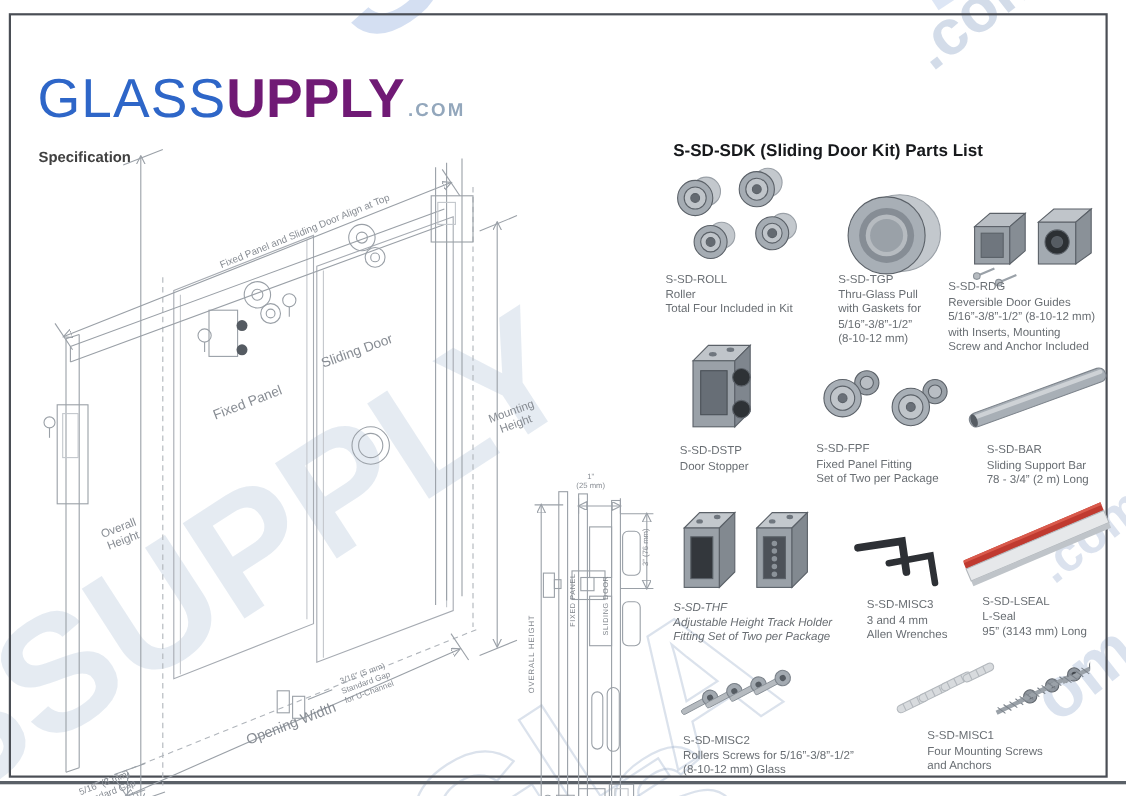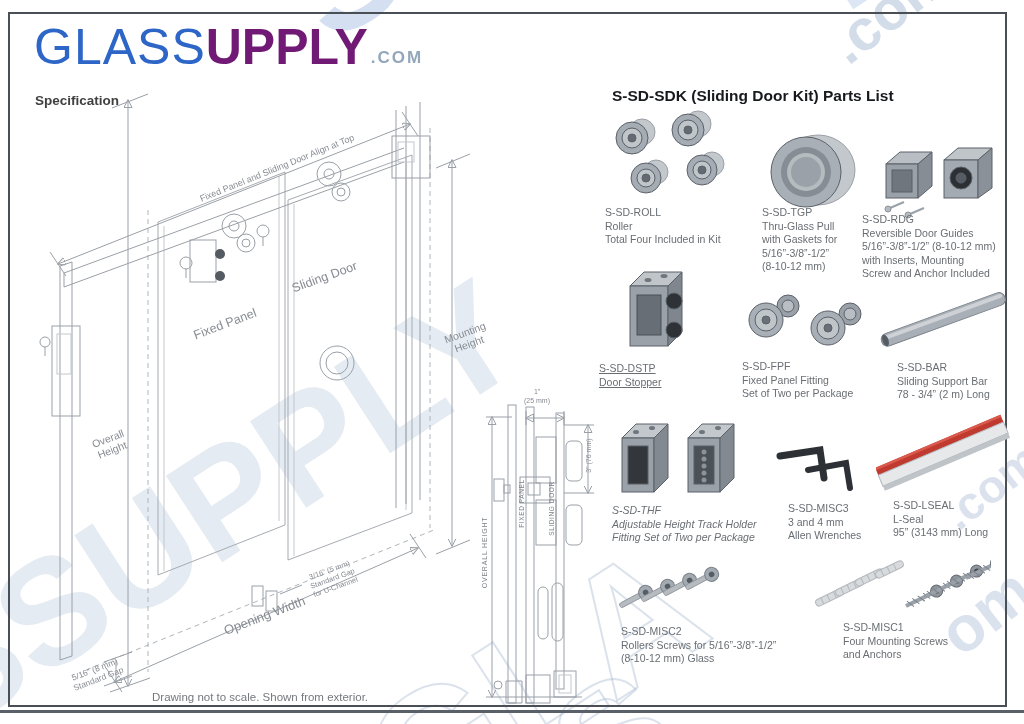--- a/index.html
+++ b/index.html
@@ -11,21 +11,21 @@
   .wm { position:absolute; z-index:0; font-weight:800; white-space:nowrap;
         transform-origin:left top; pointer-events:none; }
   .wm-outline { color:transparent; -webkit-text-stroke:2px rgba(165,182,208,0.40); }
 
   
   .frame { position:absolute; left:8px; top:12px; width:999px; height:695px;
            border:2px solid #4a4e55; z-index:1; }
   .bottom-rule { position:absolute; left:0; top:710px; width:1024px; height:3px;
            background:#5a6067; z-index:2; }
 
-  .layer { position:absolute; inset:0; z-index:2; }
+  .layer { position:absolute; inset:0; z-index:2;margin-top:42px; }
 
   
   .logo { position:absolute; left:34px; top:22px; display:flex; align-items:flex-end; }
   .logo-light { font-size:50px; font-weight:300; color:#2e66c8; letter-spacing:1px; line-height:1; }
   .logo-bold  { font-size:50px; font-weight:800; color:#701a75; line-height:1; }
   .logo-com   { font-size:17px; font-weight:700; color:#93a7bc; letter-spacing:2px;
                 margin-left:3px; padding-bottom:4px; }
 
   .spec-heading { position:absolute; left:35px; top:93px; font-size:13.5px; font-weight:700; color:#404040; }
 
@@ -306,21 +306,21 @@
         <polygon points="24,30 38,16 76,16 62,30" fill="#c0c5ca"></polygon>
         <rect x="24" y="30" width="38" height="60" fill="#9aa1a8"></rect>
         <polygon points="62,30 76,16 76,76 62,90" fill="#7f868e"></polygon>
         <rect x="31" y="39" width="24" height="40" fill="#676e76" stroke="#4a5057"></rect>
         <circle cx="68" cy="45" r="8" fill="#2e3236"></circle>
         <circle cx="68" cy="74" r="8" fill="#2e3236"></circle>
         <ellipse cx="42" cy="24" rx="3.5" ry="2" fill="#6f767e" stroke="none"></ellipse>
         <ellipse cx="58" cy="20" rx="3.5" ry="2" fill="#6f767e" stroke="none"></ellipse>
       </g>
     </svg>
-    <div class="pcap" style="left:599px; top:362px; width:130px;text-decoration:underline;">
+    <div class="pcap" style="left:618px; top:362px; width:130px;">
       <div>S-SD-DSTP</div>
       <div>Door Stopper</div>
     </div>
 
     <svg class="picon" style="left:736px; top:280px;" width="135" height="82" viewBox="0 0 135 82">
       <g stroke="#5b6168" stroke-width="1">
         <circle cx="52" cy="26" r="11" fill="#9aa1a8"></circle>
           <circle cx="52" cy="26" r="6" fill="#b9bec4"></circle>
         <circle cx="30" cy="40" r="17" fill="#a8afb6"></circle>
           <circle cx="30" cy="40" r="11" fill="#c0c5ca"></circle>

